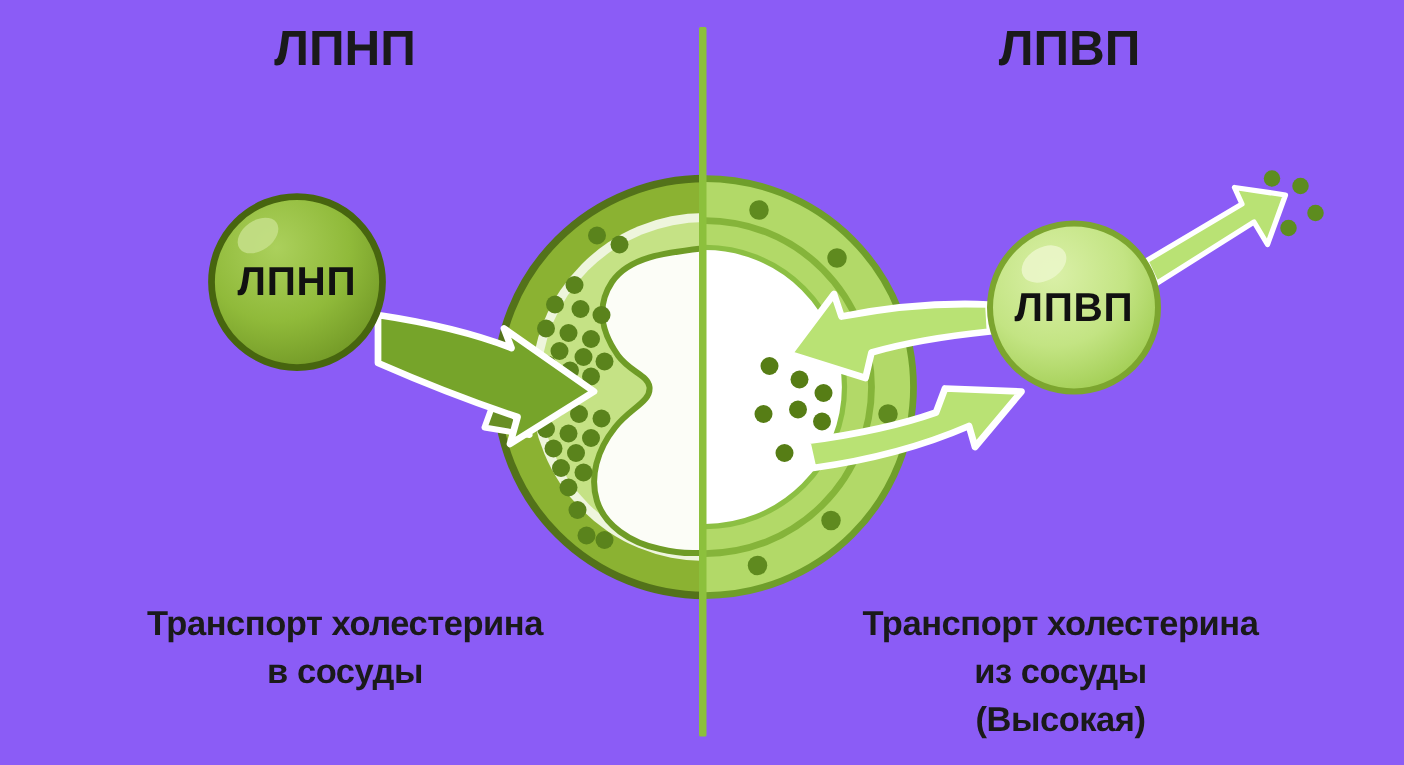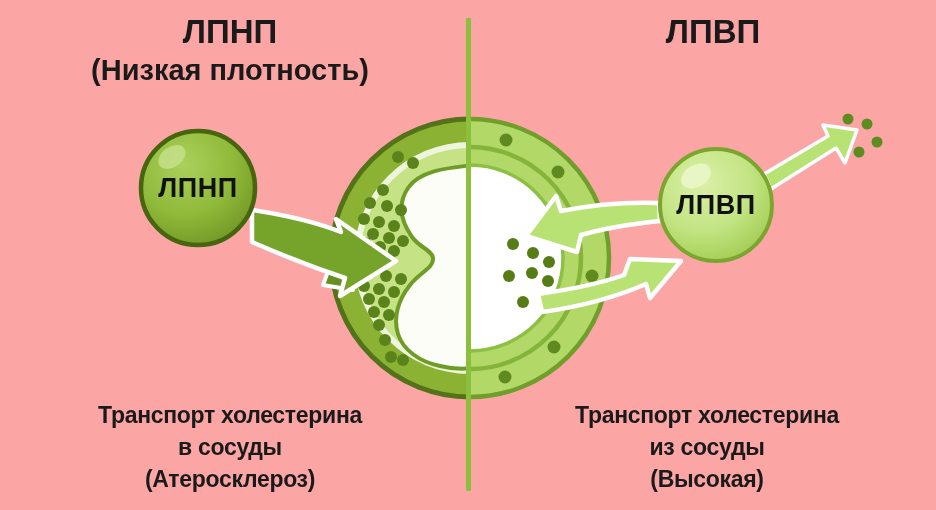--- a/index.html
+++ b/index.html
@@ -1,17 +1,17 @@
 <!DOCTYPE html>
 <html><head>
 <meta charset="utf-8">
 <style>
   html,body{margin:0;padding:0;background:#fff;}
   #stage{
-    position:relative;width:936px;height:510px;background:#fca5a5;overflow:hidden;
+    position:relative;width:936px;height:510px;background:#8b5cf6;overflow:hidden;
     font-family:"Liberation Sans","DejaVu Sans",sans-serif;color:#1a1a1a;
   }
   .abs{position:absolute;}
   .txt{font-weight:700;text-align:center;line-height:1.12;letter-spacing:0px;}
   .title{font-size:33px;}
   .subtitle{font-size:29px;margin-top:3px;}
   .caption{font-size:23px;line-height:32px;letter-spacing:-0.3px;}
   .sphere-label{
     position:absolute;transform:translate(-50%,-52%);
     font-size:27px;font-weight:700;color:#111;letter-spacing:0.5px;white-space:nowrap;
@@ -137,33 +137,31 @@
     </g>
 
     <g>
       <circle cx="716" cy="205" r="56" fill="url(#gradHDL)" stroke="#7ca52f" stroke-width="4"></circle>
       <ellipse cx="696" cy="176" rx="16" ry="11" fill="#e9f6c6" opacity="0.95" transform="rotate(-30 696 176)"></ellipse>
     </g>
   </svg>
 
   <div class="abs txt" style="left:60px;top:14px;width:340px;">
     <div class="title">ЛПНП</div>
-    <div class="subtitle">(Низкая плотность)</div>
   </div>
   <div class="abs txt" style="left:540px;top:14px;width:346px;">
     <div class="title">ЛПВП</div>
   </div>
 
   <div class="sphere-label" style="left:198px;top:189px;">ЛПНП</div>
   <div class="sphere-label" style="left:716px;top:206px;">ЛПВП</div>
 
   <div class="abs txt caption" style="left:55px;top:399px;width:350px;">
     <div>Транспорт холестерина</div>
     <div>в сосуды</div>
-    <div>(Атеросклероз)</div>
   </div>
   <div class="abs txt caption" style="left:532px;top:399px;width:350px;">
     <div>Транспорт холестерина</div>
     <div>из сосуды</div>
     <div>(Высокая)</div>
   </div>
 
 </div>
 
 </body></html>

